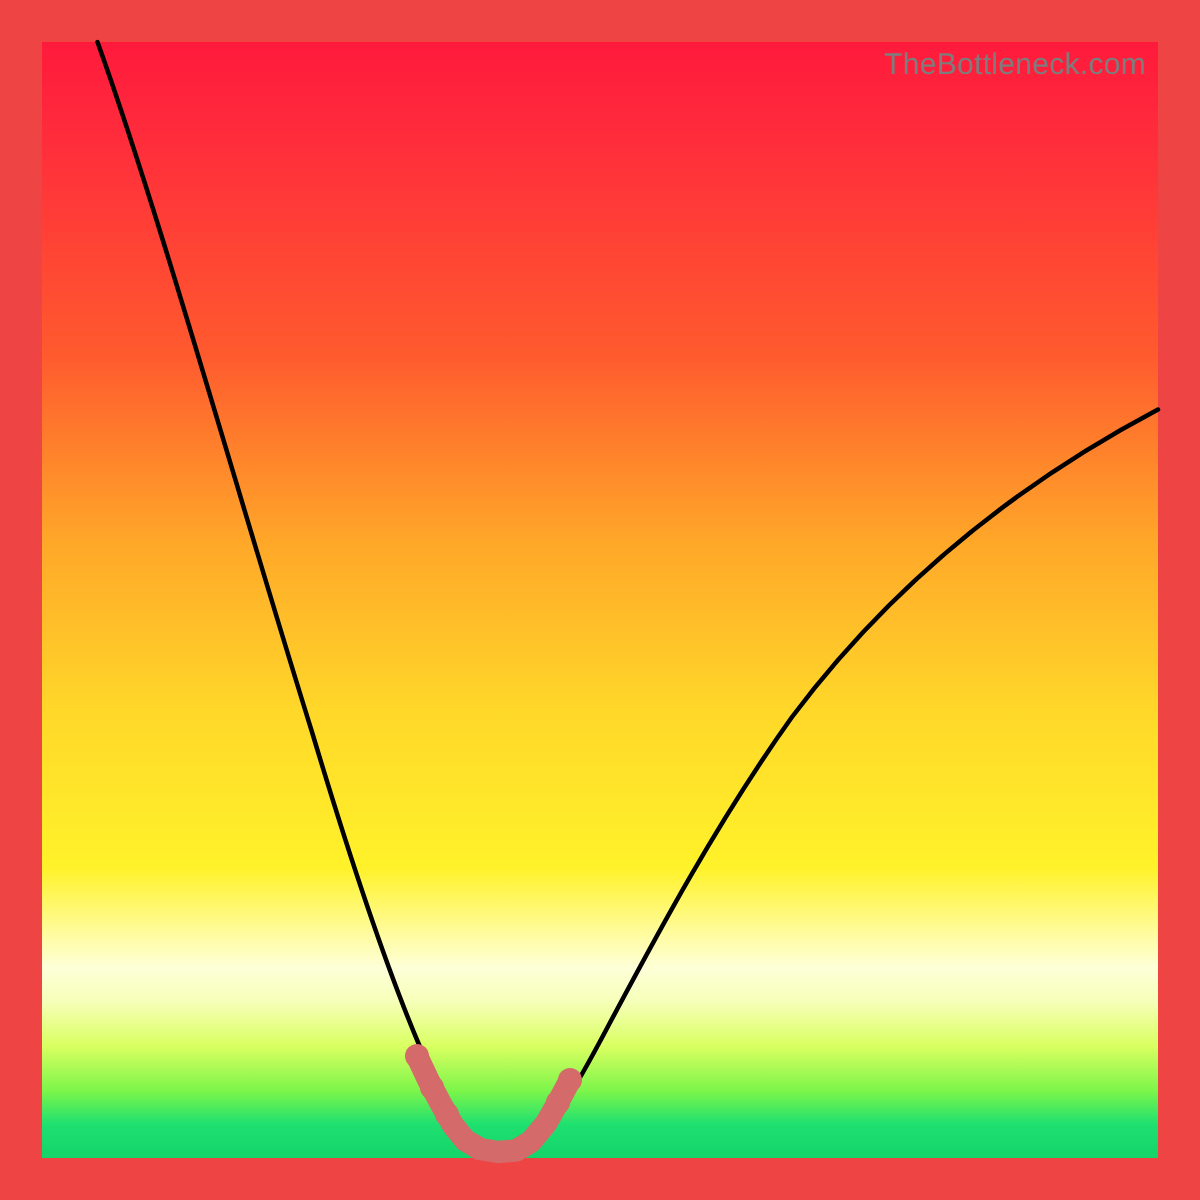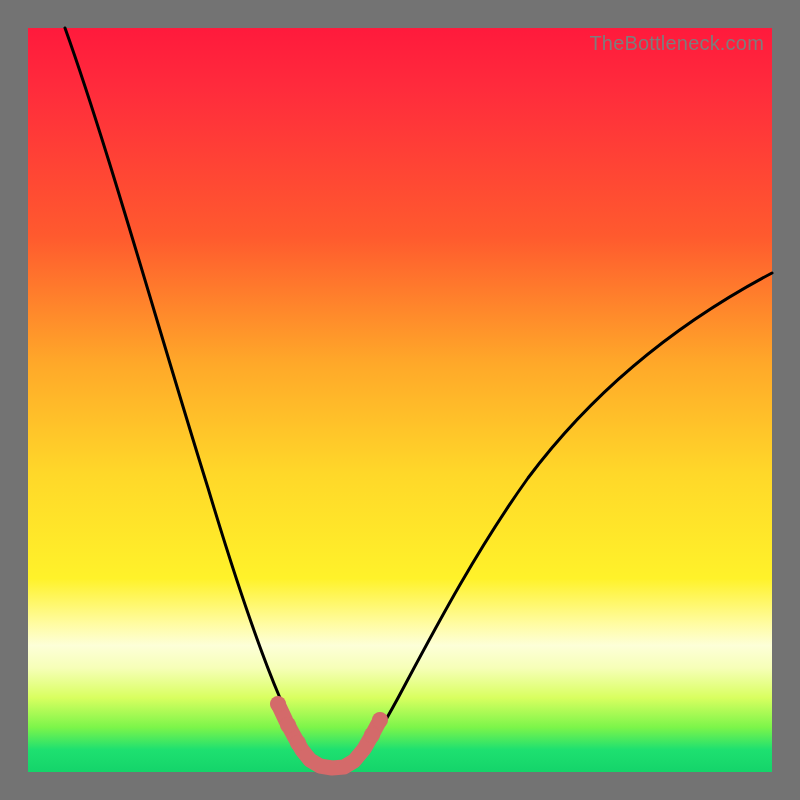--- a/index.html
+++ b/index.html
@@ -10,21 +10,21 @@
     background: #000;
     overflow: hidden;
     font-family: Arial, Helvetica, sans-serif;
   }
   .frame {
     position: absolute;
     left: 0;
     top: 0;
     width: 800px;
     height: 800px;
-    background: #737373;
+    background: #ef4444;
   }
   .plot {
     position: absolute;
     left: 28px;
     top: 28px;
     width: 744px;
     height: 744px;
     
     background:
       linear-gradient(to bottom,

